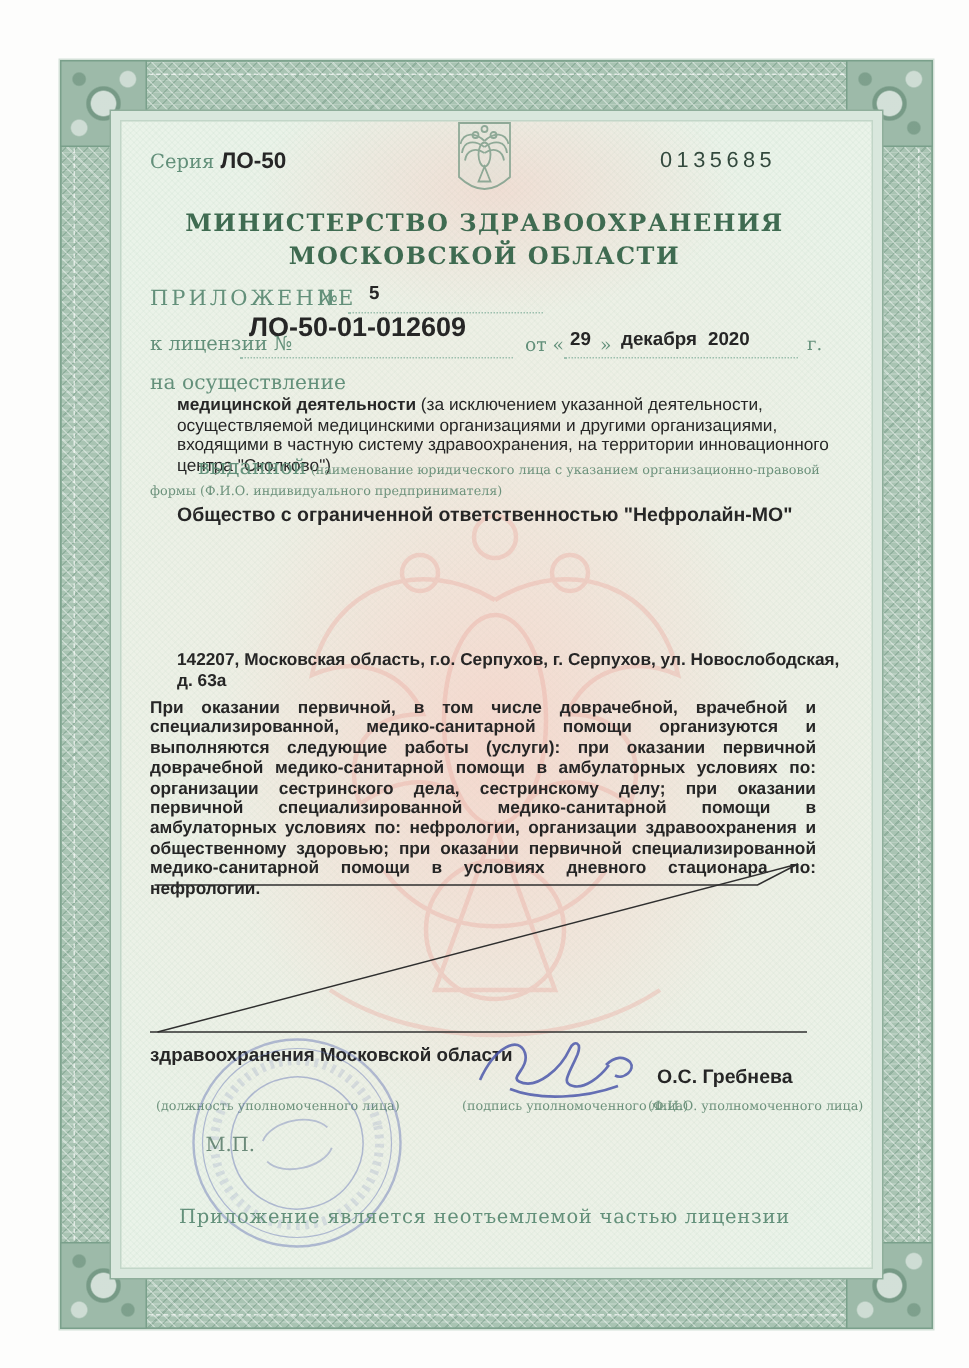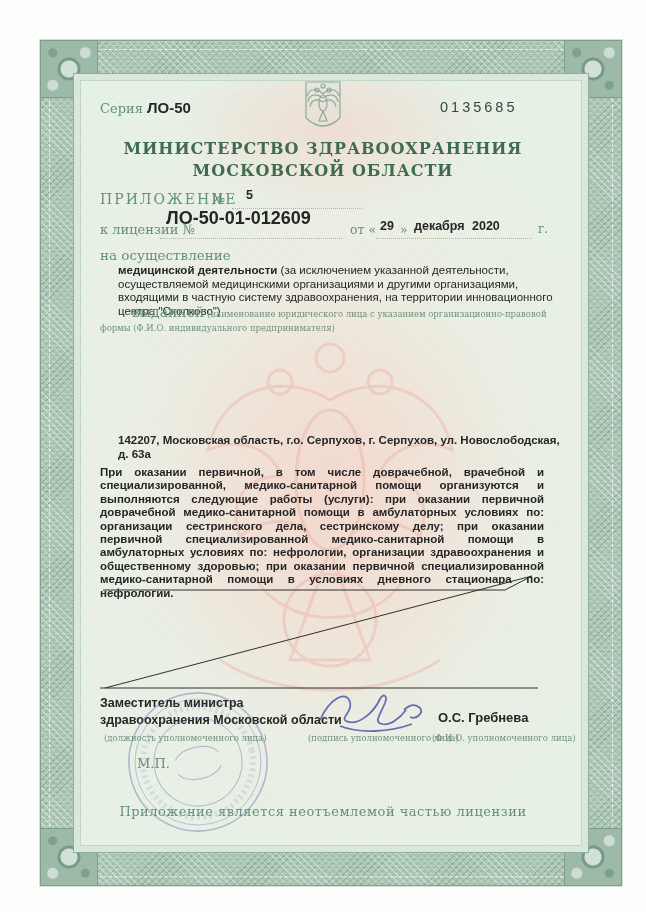--- a/index.html
+++ b/index.html
@@ -126,35 +126,35 @@
   <span class="val" style="left:472px;top:219px;font-size:12.5px;text-align:right;">2020</span>
   <span class="dots" style="left:376px;top:237px;width:156px;"></span>
   <span class="lbl" style="left:538px;top:222px;font-size:12px;">г.</span>
 
   <span class="lbl" style="left:100px;top:247px;font-size:13.5px;">на осуществление</span>
   <div class="para" style="left:118px;top:264px;width:436px;font-size:11.5px;line-height:13.6px;"><span style="font-weight:bold;">медицинской деятельности</span><span> (за исключением указанной деятельности, осуществляемой медицинскими организациями и другими организациями, входящими в частную систему здравоохранения, на территории инновационного центра "Сколково")</span></div>
 
   <div style="position:absolute;left:100px;top:306px;width:468px;line-height:11px;">
     <span class="lbl" style="position:static;font-size:14px;margin-left:32px;">выданной</span><span class="tinylbl"> (наименование юридического лица с указанием организационно-правовой формы (Ф.И.О. индивидуального предпринимателя)</span>
   </div>
+  <div class="val" style="left:118px;top:335px;font-size:13px;">Общество с ограниченной ответственностью "Нефролайн-МО"</div>
 
   <div class="para" style="left:118px;top:433px;width:450px;font-size:11.5px;line-height:14px;font-weight:bold;">142207, Московская область, г.о. Серпухов, г. Серпухов, ул. Новослободская, д. 63а</div>
 
   <div class="para" style="left:100px;top:466px;width:444px;font-size:11.5px;line-height:13.4px;font-weight:bold;text-align:justify;text-align-last:left;">При оказании первичной, в том числе доврачебной, врачебной и специализированной, медико-санитарной помощи организуются и выполняются следующие работы (услуги): при оказании первичной доврачебной медико-санитарной помощи в амбулаторных условиях по: организации сестринского дела, сестринскому делу; при оказании первичной специализированной медико-санитарной помощи в амбулаторных условиях по: нефрологии, организации здравоохранения и общественному здоровью; при оказании первичной специализированной медико-санитарной помощи в условиях дневного стационара по: нефрологии.</div>
 
   <div style="position:absolute;left:95px;top:566px;">
     <svg width="455" height="130" viewBox="0 0 455 130" fill="none" stroke="#2f2f2f" stroke-width="1">
       <polyline points="8,24 410,24 437,10"></polyline>
       <line x1="10" y1="122" x2="437" y2="10"></line>
       <line x1="5" y1="122" x2="443" y2="122"></line>
     </svg>
   </div>
 
   <div class="val" style="left:100px;top:695px;font-size:12.5px;line-height:16.5px;">
-    <div>Заместитель министра</div>
     <div>здравоохранения Московской области</div>
   </div>
   <span class="tinylbl" style="position:absolute;left:104px;top:733px;">(должность уполномоченного лица)</span>
 
   <div style="position:absolute;left:316px;top:686px;">
     <svg width="116" height="52" viewBox="0 0 116 52" fill="none" stroke="#4d59ac" stroke-width="1.8" opacity="0.85">
       <path d="M4 34 C14 12 30 4 34 16 C37 26 24 32 30 35 C42 41 58 26 64 13 C67 7 72 9 69 17 C63 31 58 36 66 38 C74 40 84 32 90 24"></path>
       <path d="M88 24 C94 18 100 18 104 22 C108 27 100 34 94 31"></path>
       <path d="M24 40 C44 48 74 46 96 38"></path>
     </svg>

